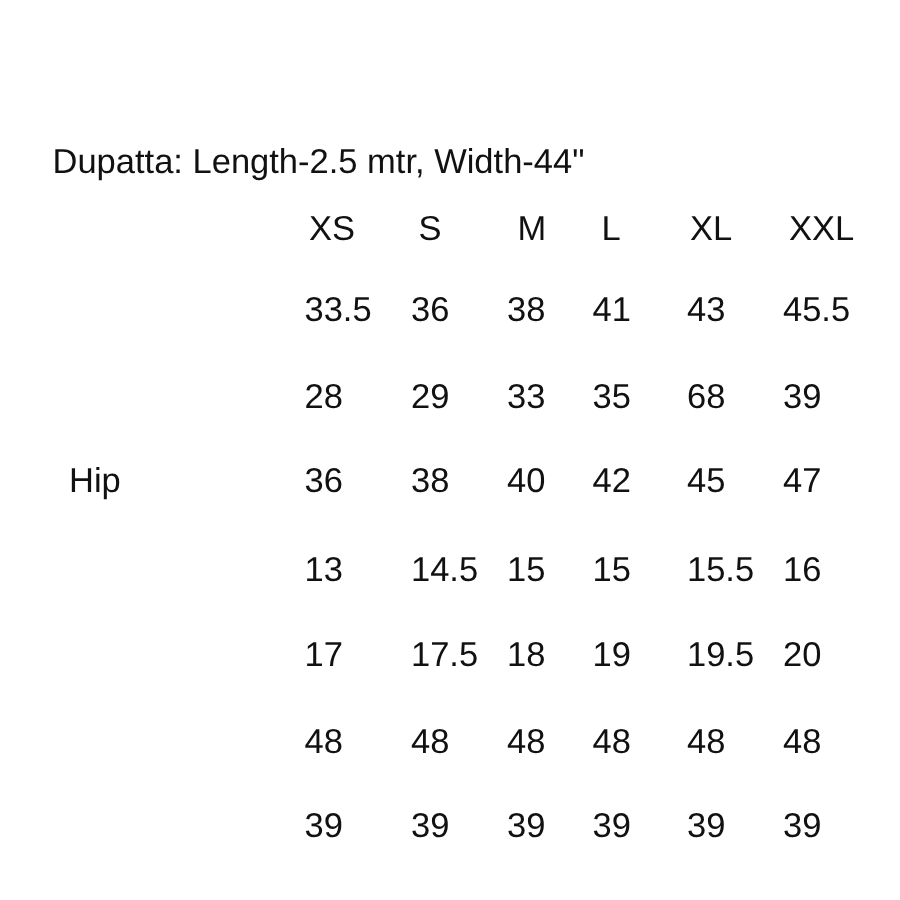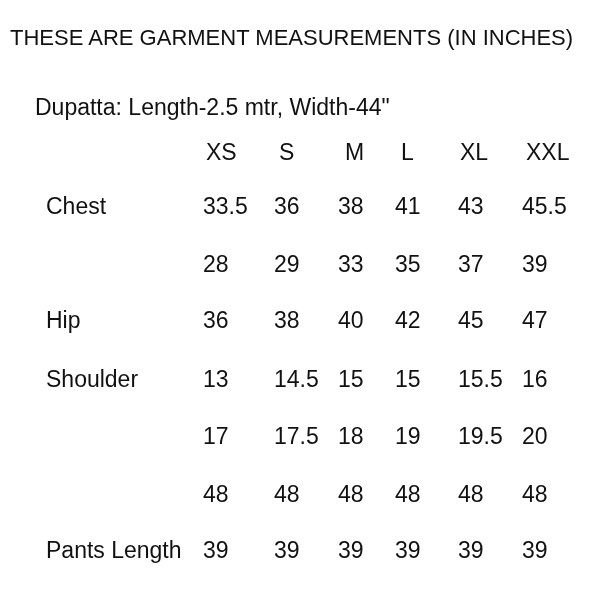--- a/index.html
+++ b/index.html
@@ -28,66 +28,63 @@
   .row span{position:absolute;top:0;white-space:nowrap;}
   .label{left:33px;}
   .c1{left:190px}.c2{left:261px}.c3{left:325px}.c4{left:382px}.c5{left:445px}.c6{left:509px}
   .h1{left:193px}.h2{left:266px}.h3{left:332px}.h4{left:388px}.h5{left:447px}.h6{left:513px}
 </style>
 </head>
 <body>
 
 <div class="page">
 
-  <div class="title">THESE ARE GARMENT MEASUREMENTS (IN INCHES)</div>
 
   <div class="subtitle">Dupatta: Length-2.5 mtr, Width-44"</div>
 
   <div class="table">
 
     <div class="row" style="top:138px">
       <span class="h1">XS</span>
       <span class="h2">S</span>
       <span class="h3">M</span>
       <span class="h4">L</span>
       <span class="h5">XL</span>
       <span class="h6">XXL</span>
     </div>
 
     <div class="row" style="top:192px">
-      <span class="label">Chest</span>
       <span class="c1">33.5</span>
       <span class="c2">36</span>
       <span class="c3">38</span>
       <span class="c4">41</span>
       <span class="c5">43</span>
       <span class="c6">45.5</span>
     </div>
 
     <div class="row" style="top:250px">
       <span class="c1">28</span>
       <span class="c2">29</span>
       <span class="c3">33</span>
       <span class="c4">35</span>
-      <span class="c5">37</span>
+      <span class="c5">68</span>
       <span class="c6">39</span>
     </div>
 
     <div class="row" style="top:306px">
       <span class="label">Hip</span>
       <span class="c1">36</span>
       <span class="c2">38</span>
       <span class="c3">40</span>
       <span class="c4">42</span>
       <span class="c5">45</span>
       <span class="c6">47</span>
     </div>
 
     <div class="row" style="top:365px">
-      <span class="label">Shoulder</span>
       <span class="c1">13</span>
       <span class="c2">14.5</span>
       <span class="c3">15</span>
       <span class="c4">15</span>
       <span class="c5">15.5</span>
       <span class="c6">16</span>
     </div>
 
     <div class="row" style="top:422px">
       <span class="c1">17</span>
@@ -101,21 +98,20 @@
     <div class="row" style="top:480px">
       <span class="c1">48</span>
       <span class="c2">48</span>
       <span class="c3">48</span>
       <span class="c4">48</span>
       <span class="c5">48</span>
       <span class="c6">48</span>
     </div>
 
     <div class="row" style="top:536px">
-      <span class="label">Pants Length</span>
       <span class="c1">39</span>
       <span class="c2">39</span>
       <span class="c3">39</span>
       <span class="c4">39</span>
       <span class="c5">39</span>
       <span class="c6">39</span>
     </div>
 
   </div>
 </div>

